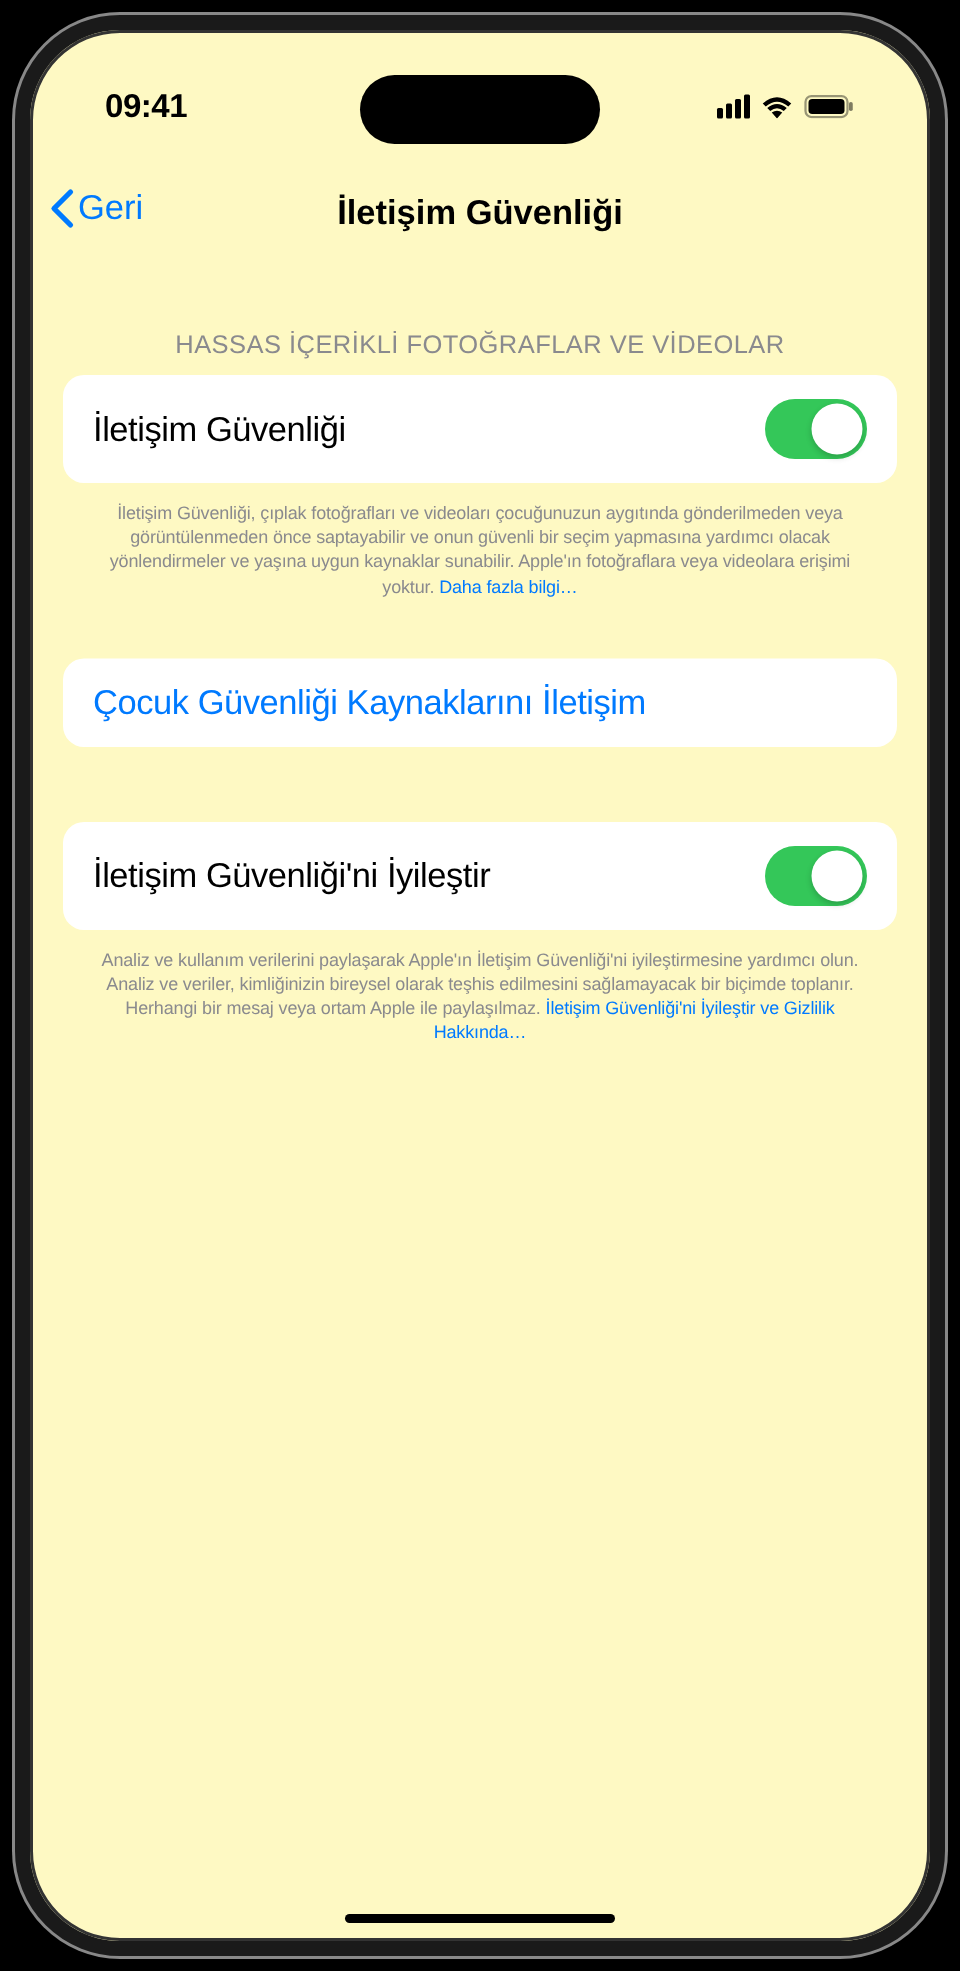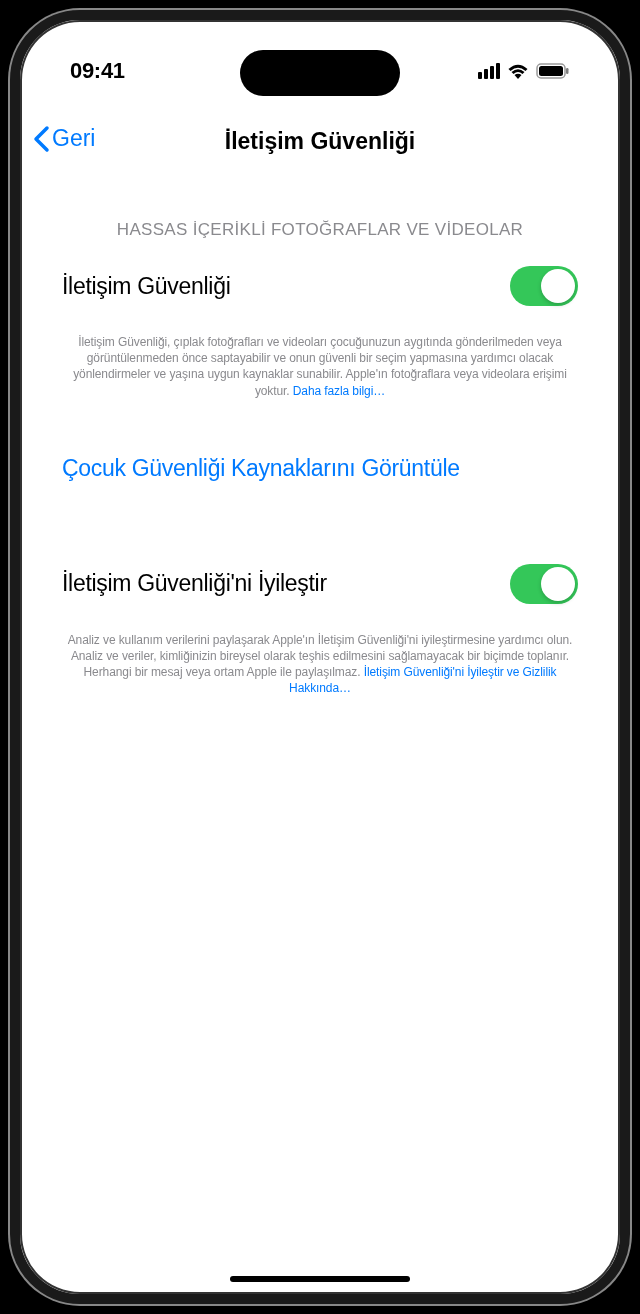--- a/index.html
+++ b/index.html
@@ -15,21 +15,21 @@
       background: #000;
       font-family: -apple-system, BlinkMacSystemFont, 'Segoe UI', Helvetica, Arial, sans-serif;
       display: flex;
       align-items: center;
       justify-content: center;
     }
     
     .phone-frame {
       width: 620px;
       height: 1294px;
-      background: #ffffff;
+      background: #fef9c3;
       border-radius: 70px;
       border: 10px solid #1a1a1a;
       box-shadow: 0 0 0 2px #888, inset 0 0 0 2px #333;
       position: relative;
       overflow: hidden;
     }
     
     .dynamic-island {
       position: absolute;
       top: 30px;
@@ -260,21 +260,21 @@
       </div>
     </div>
 
     <div class="section-footer">
       <span>İletişim Güvenliği, çıplak fotoğrafları ve videoları çocuğunuzun aygıtında gönderilmeden veya görüntülenmeden önce saptayabilir ve onun güvenli bir seçim yapmasına yardımcı olacak yönlendirmeler ve yaşına uygun kaynaklar sunabilir. Apple'ın fotoğraflara veya videolara erişimi yoktur. </span><span class="link">Daha fazla bilgi…</span>
     </div>
 
     <div class="section-gap"></div>
 
     <div class="cell">
-      <div class="cell-link">Çocuk Güvenliği Kaynaklarını Görüntüle</div>
+      <div class="cell-link">Çocuk Güvenliği Kaynaklarını İletişim</div>
     </div>
 
 
     <div class="section-gap"></div>
 
 
     <div class="cell">
       <div class="cell-label">İletişim Güvenliği'ni İyileştir</div>
       <div class="toggle">
         <div class="toggle-knob"></div>

